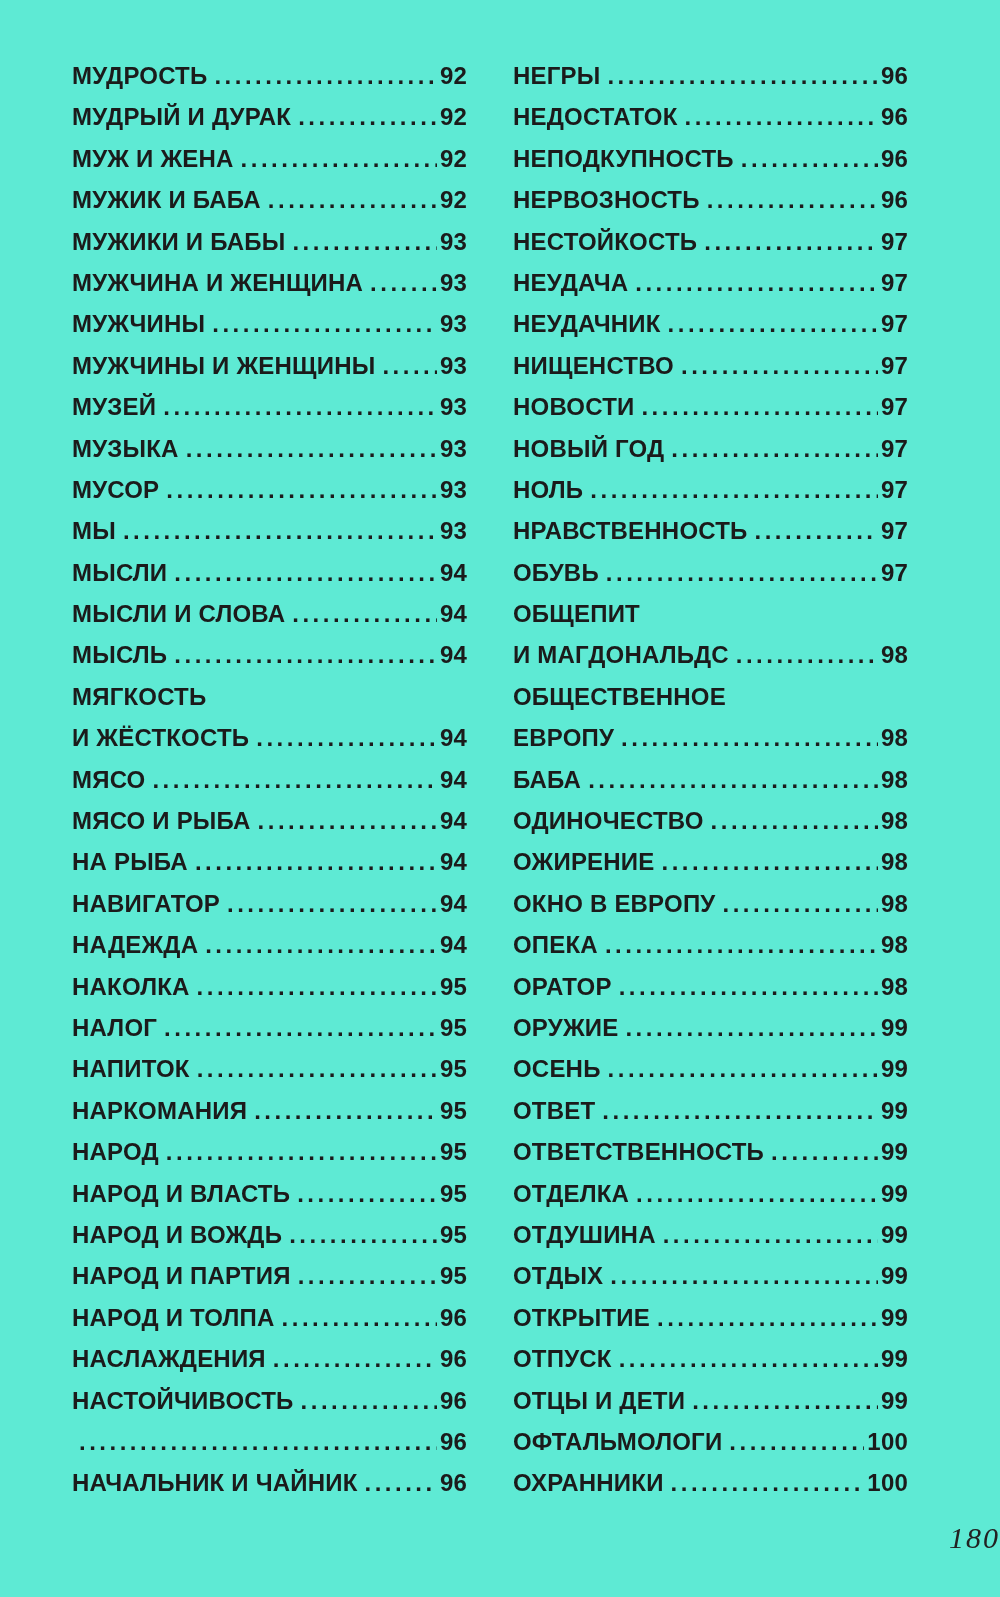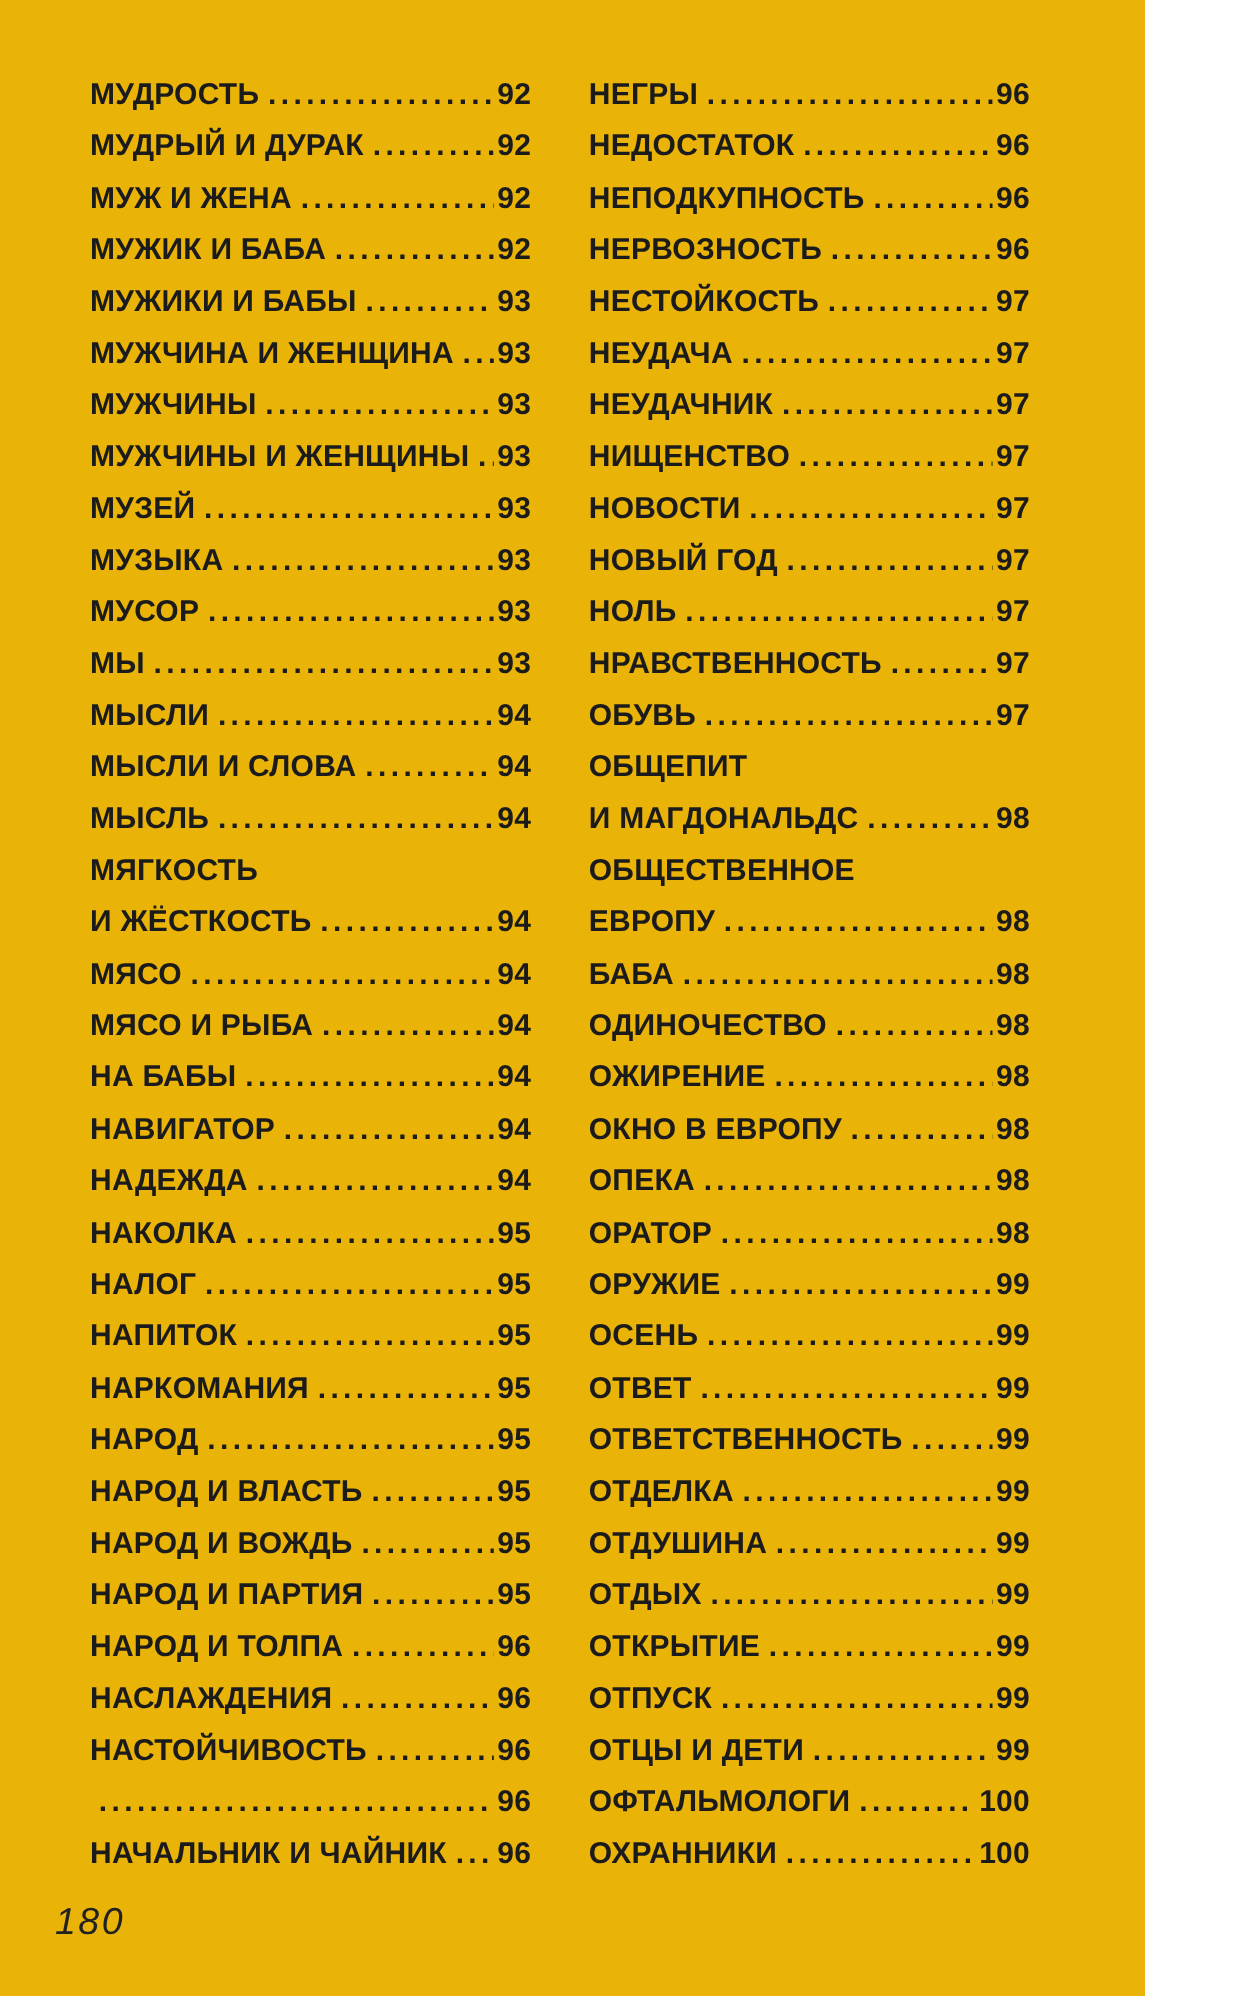--- a/index.html
+++ b/index.html
@@ -9,25 +9,25 @@
   }
   body {
     width: 1000px;
     height: 1597px;
     font-family: "Liberation Sans", sans-serif;
     color: #1b1b1b;
     -webkit-font-smoothing: antialiased;
   }
   .page {
     position: relative;
-    width: 916px;
+    width: 1000px;
     height: 1597px;
     box-sizing: border-box;
     padding: 62px 92px 0 72px;
-    background: #eab308;
+    background: #5eead4;
     overflow: hidden;
   }
   .toc {
     display: flex;
     gap: 46px;
   }
   .col {
     flex: 1;
     min-width: 0;
   }
@@ -56,27 +56,26 @@
     font-weight: bold;
   }
   .pagenum {
     white-space: nowrap;
   }
   .footer {
     position: absolute;
     left: 0;
     right: 0;
     bottom: 42px;
-    text-align: left;
-    font-family: Liberation Sans, sans-serif;
+    text-align: right;
+    font-family: Liberation Serif, serif;
     font-style: italic;
     font-size: 30px;
     letter-spacing: 2px;
     color: #222;
-    padding-left: 44px;
   }
 </style>
 </head>
 <body>
 
 <div class="page">
 
   <div class="toc">
 
     <div class="col">
@@ -188,21 +187,21 @@
           <span class="pagenum">94</span>
         </div>
 
         <div class="entry">
           <span class="title">МЯСО И РЫБА</span>
           <span class="leader"></span>
           <span class="pagenum">94</span>
         </div>
 
         <div class="entry">
-          <span class="title">НА БАБЫ</span>
+          <span class="title">НА РЫБА</span>
           <span class="leader"></span>
           <span class="pagenum">94</span>
         </div>
 
         <div class="entry">
           <span class="title">НАВИГАТОР</span>
           <span class="leader"></span>
           <span class="pagenum">94</span>
         </div>
 

